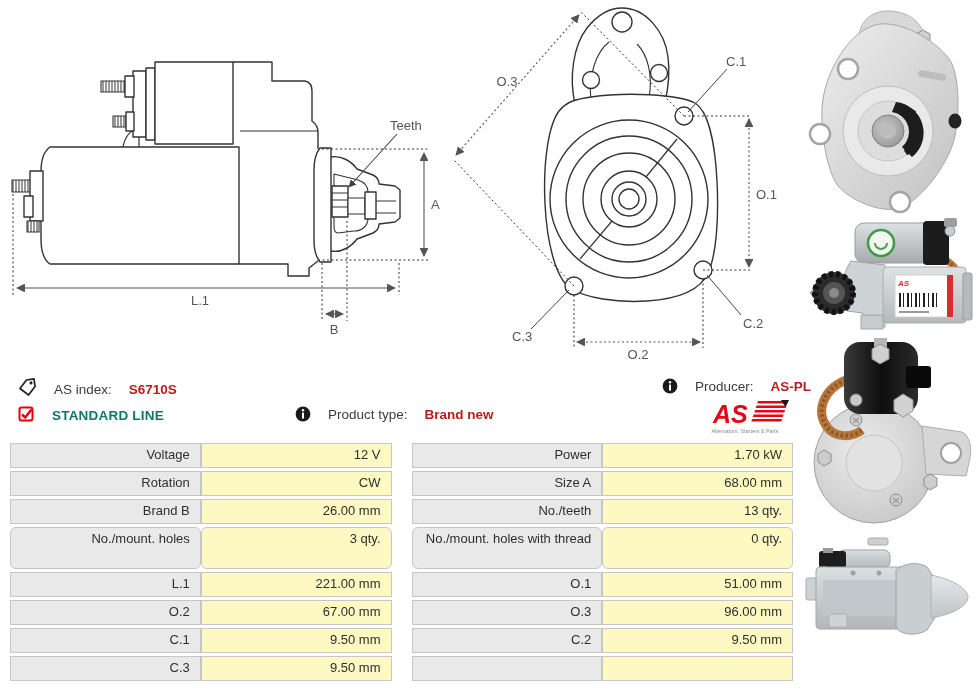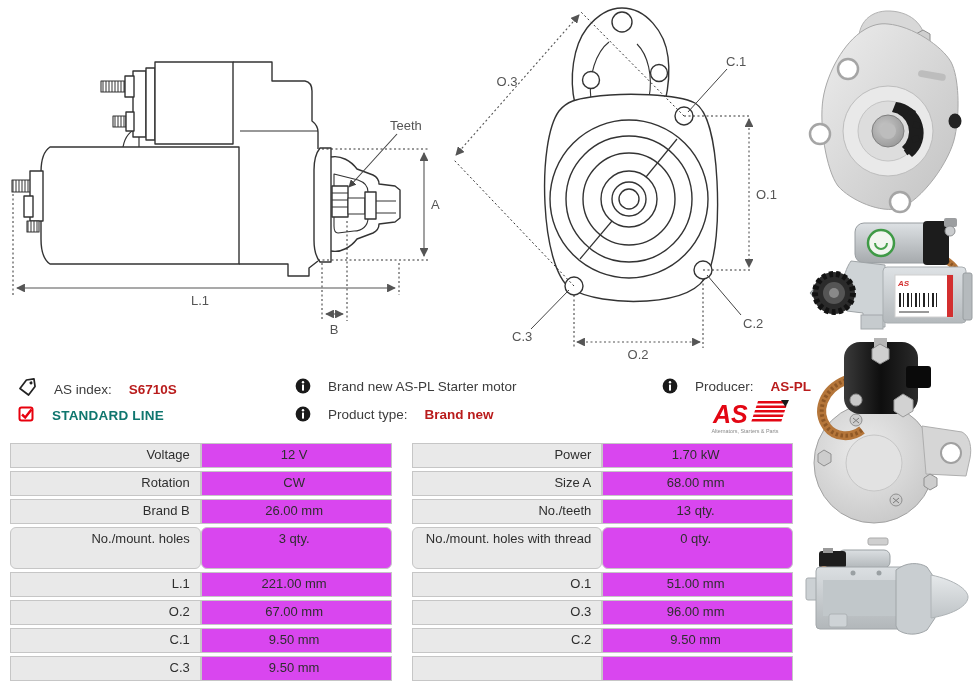--- a/index.html
+++ b/index.html
@@ -12,21 +12,21 @@
   .info-item .b{font-weight:bold;color:#b91c1c;}
   .std-line{color:#0f766e;font-weight:bold;letter-spacing:.2px;}
   
   #spec-tables{position:absolute;left:10px;top:440px;width:783px;display:flex;gap:20px;}
   table.spec{border-collapse:separate;border-spacing:0 3px;width:50%;table-layout:fixed;}
   .spec td{border:1px solid #c6c6c6;font-size:13px;color:#2e2e2e;
            padding:3px 10px 2px 6px;text-align:right;vertical-align:top;
            height:25px;box-sizing:border-box;line-height:1.3;}
   .spec tr.tall td{height:42px;border-radius:6px;}
   .spec td.l{background:#e9e9e9;}
-  .spec td.v{background:#d946ef;text-align:center;}
+  .spec td.v{background:#fef9c3;}
   svg text{font-family:"Liberation Sans",sans-serif;}
 </style>
 </head>
 <body>
 
 <div id="page">
 
   <svg class="abs" style="left:0;top:4px" width="460" height="340" viewBox="0 0 460 340">
     <defs>
       <pattern id="hatch" width="3" height="14" patternUnits="userSpaceOnUse">
@@ -292,28 +292,20 @@
   </div>
 
   <div class="info-item" style="left:18px;top:406px">
     <svg width="17" height="17" viewBox="0 0 17 17">
       <rect x="1.5" y="1.5" width="13" height="13" rx="2" fill="none" stroke="#e8000d" stroke-width="2"></rect>
       <path d="M4,8.5 L7.2,11.5 L13.5,3.5" fill="none" stroke="#e8000d" stroke-width="2.4"></path>
     </svg>
     <span class="std-line">STANDARD LINE</span>
   </div>
 
-  <div class="info-item" style="left:295px;top:378px">
-    <svg width="16" height="16" viewBox="0 0 16 16">
-      <circle cx="8" cy="8" r="7.4" fill="#1a1a1a"></circle>
-      <rect x="7" y="6.6" width="2" height="6" fill="#fff"></rect>
-        <circle cx="8" cy="4.2" r="1.2" fill="#fff"></circle>
-    </svg>
-    <span>Brand new AS-PL Starter motor</span>
-  </div>
 
   <div class="info-item" style="left:295px;top:406px">
     <svg width="16" height="16" viewBox="0 0 16 16">
       <circle cx="8" cy="8" r="7.4" fill="#1a1a1a"></circle>
       <rect x="7" y="6.6" width="2" height="6" fill="#fff"></rect>
         <circle cx="8" cy="4.2" r="1.2" fill="#fff"></circle>
     </svg>
     <span>Product type:</span>
     <span class="b">Brand new</span>
   </div>

